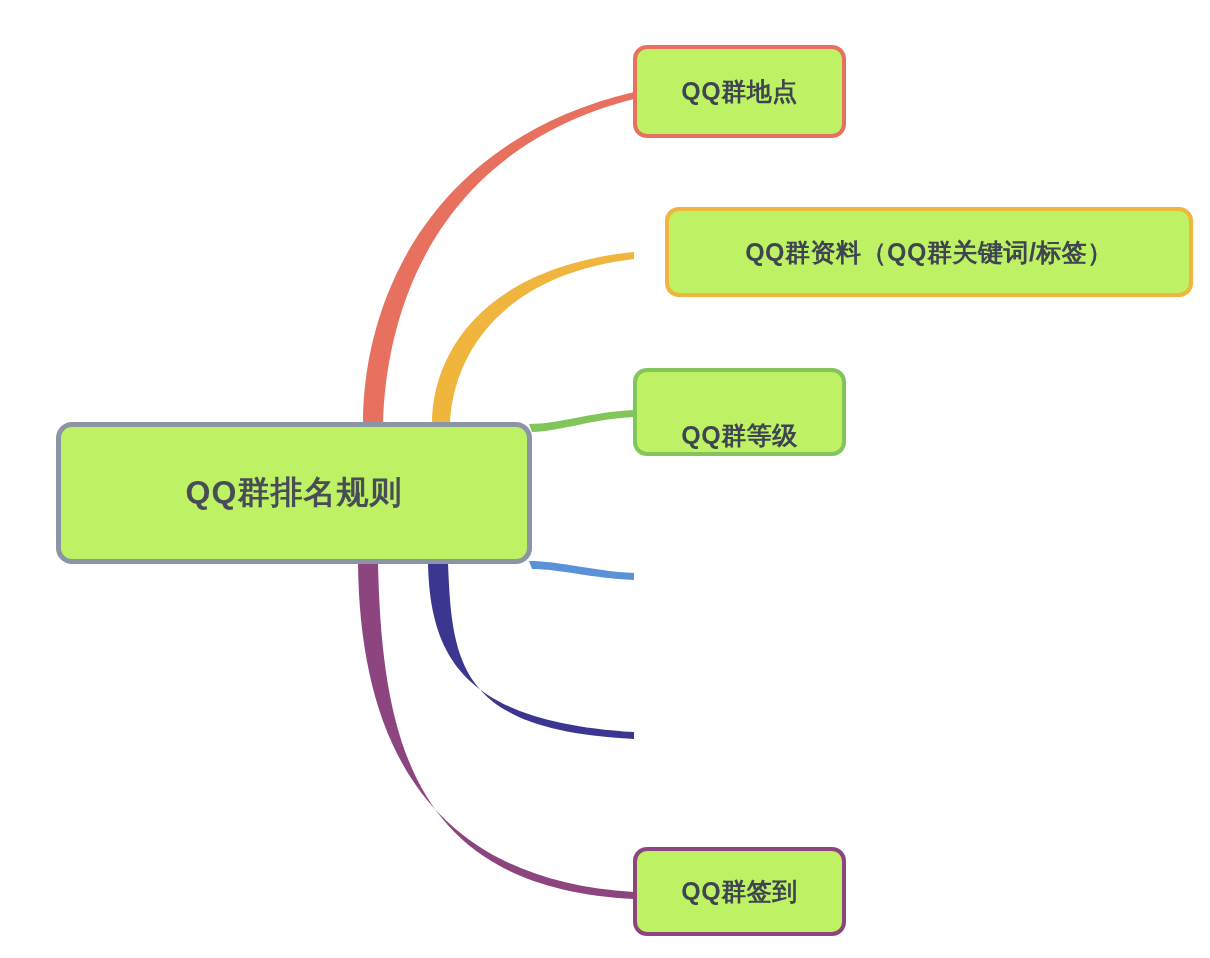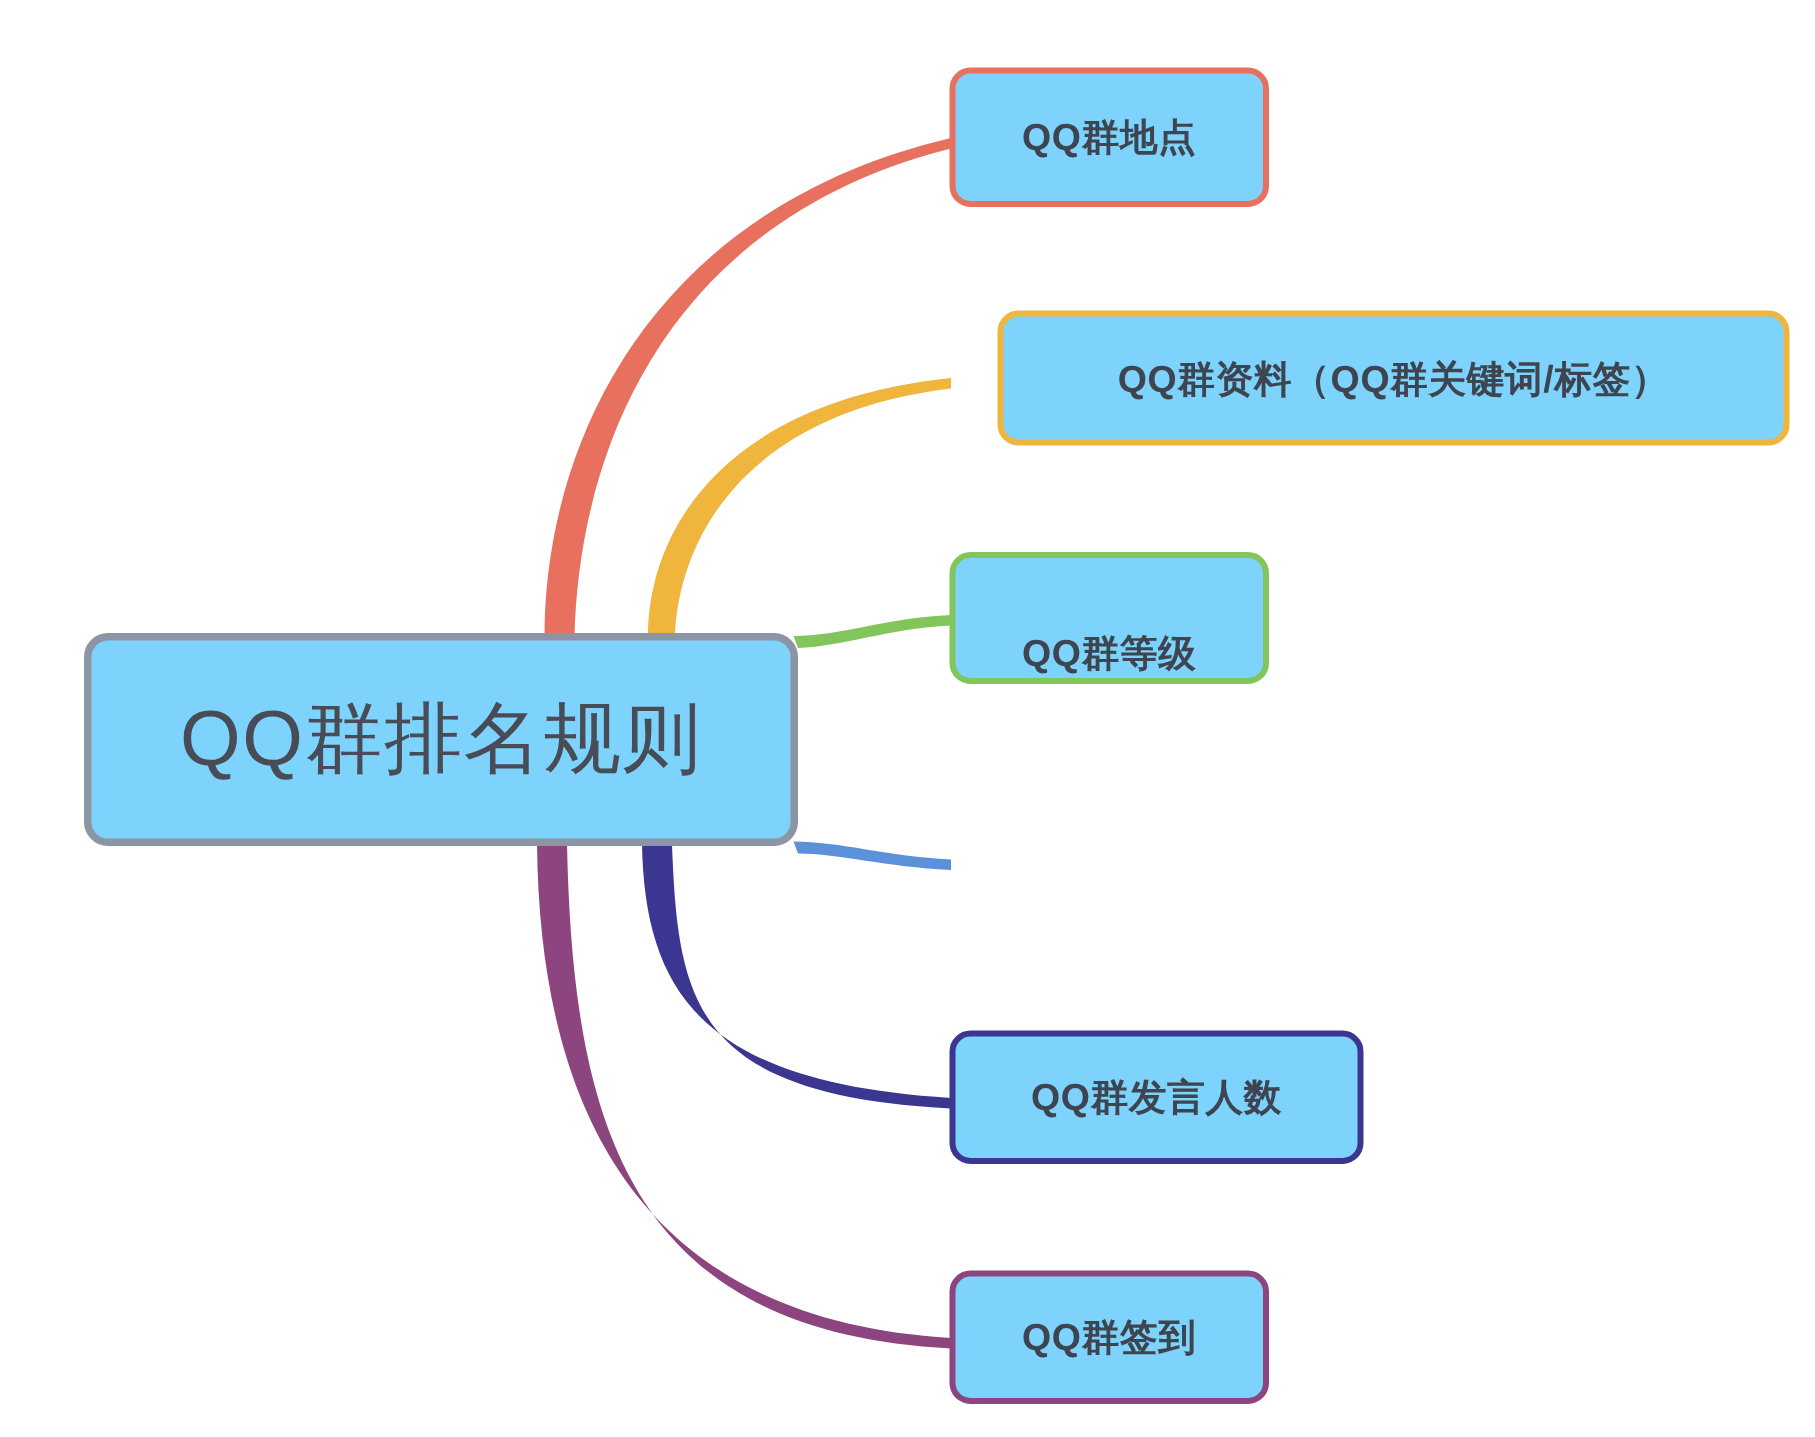--- a/index.html
+++ b/index.html
@@ -21,21 +21,21 @@
     position: absolute;
     left: 0;
     top: 0;
     width: 1210px;
     height: 958px;
     pointer-events: none;
   }
   .node {
     position: absolute;
     box-sizing: border-box;
-    background: #7dd3fc;
+    background: #bef264;
     border-style: solid;
     display: flex;
     align-items: center;
     justify-content: center;
     z-index: 3;
   }
   .node-label {
     white-space: nowrap;
     color: #3E4450;
     letter-spacing: 0.5px;
@@ -43,22 +43,22 @@
   #central-node {
     left: 56px;
     top: 422px;
     width: 476px;
     height: 142px;
     border-width: 5px;
     border-color: #8B95A3;
     border-radius: 16px;
   }
   #central-node .node-label {
-    font-size: 52px;
-    font-weight: normal;
+    font-size: 32px;
+    font-weight: bold;
     color: #474C57;
     letter-spacing: 1px;
   }
   .branch-node {
     border-width: 4px;
     border-radius: 14px;
   }
   .branch-node .node-label {
     font-size: 25px;
     font-weight: bold;
@@ -124,21 +124,18 @@
 
   <div class="node branch-node" id="branch-node-1">
     <span class="node-label">QQ群资料（QQ群关键词/标签）</span>
   </div>
 
   <div class="node branch-node" id="branch-node-2">
     <span class="node-label">QQ群等级</span>
   </div>
 
 
-  <div class="node branch-node" id="branch-node-4">
-    <span class="node-label">QQ群发言人数</span>
-  </div>
 
   <div class="node branch-node" id="branch-node-5">
     <span class="node-label">QQ群签到</span>
   </div>
 
 </div>
 
 </body></html>

